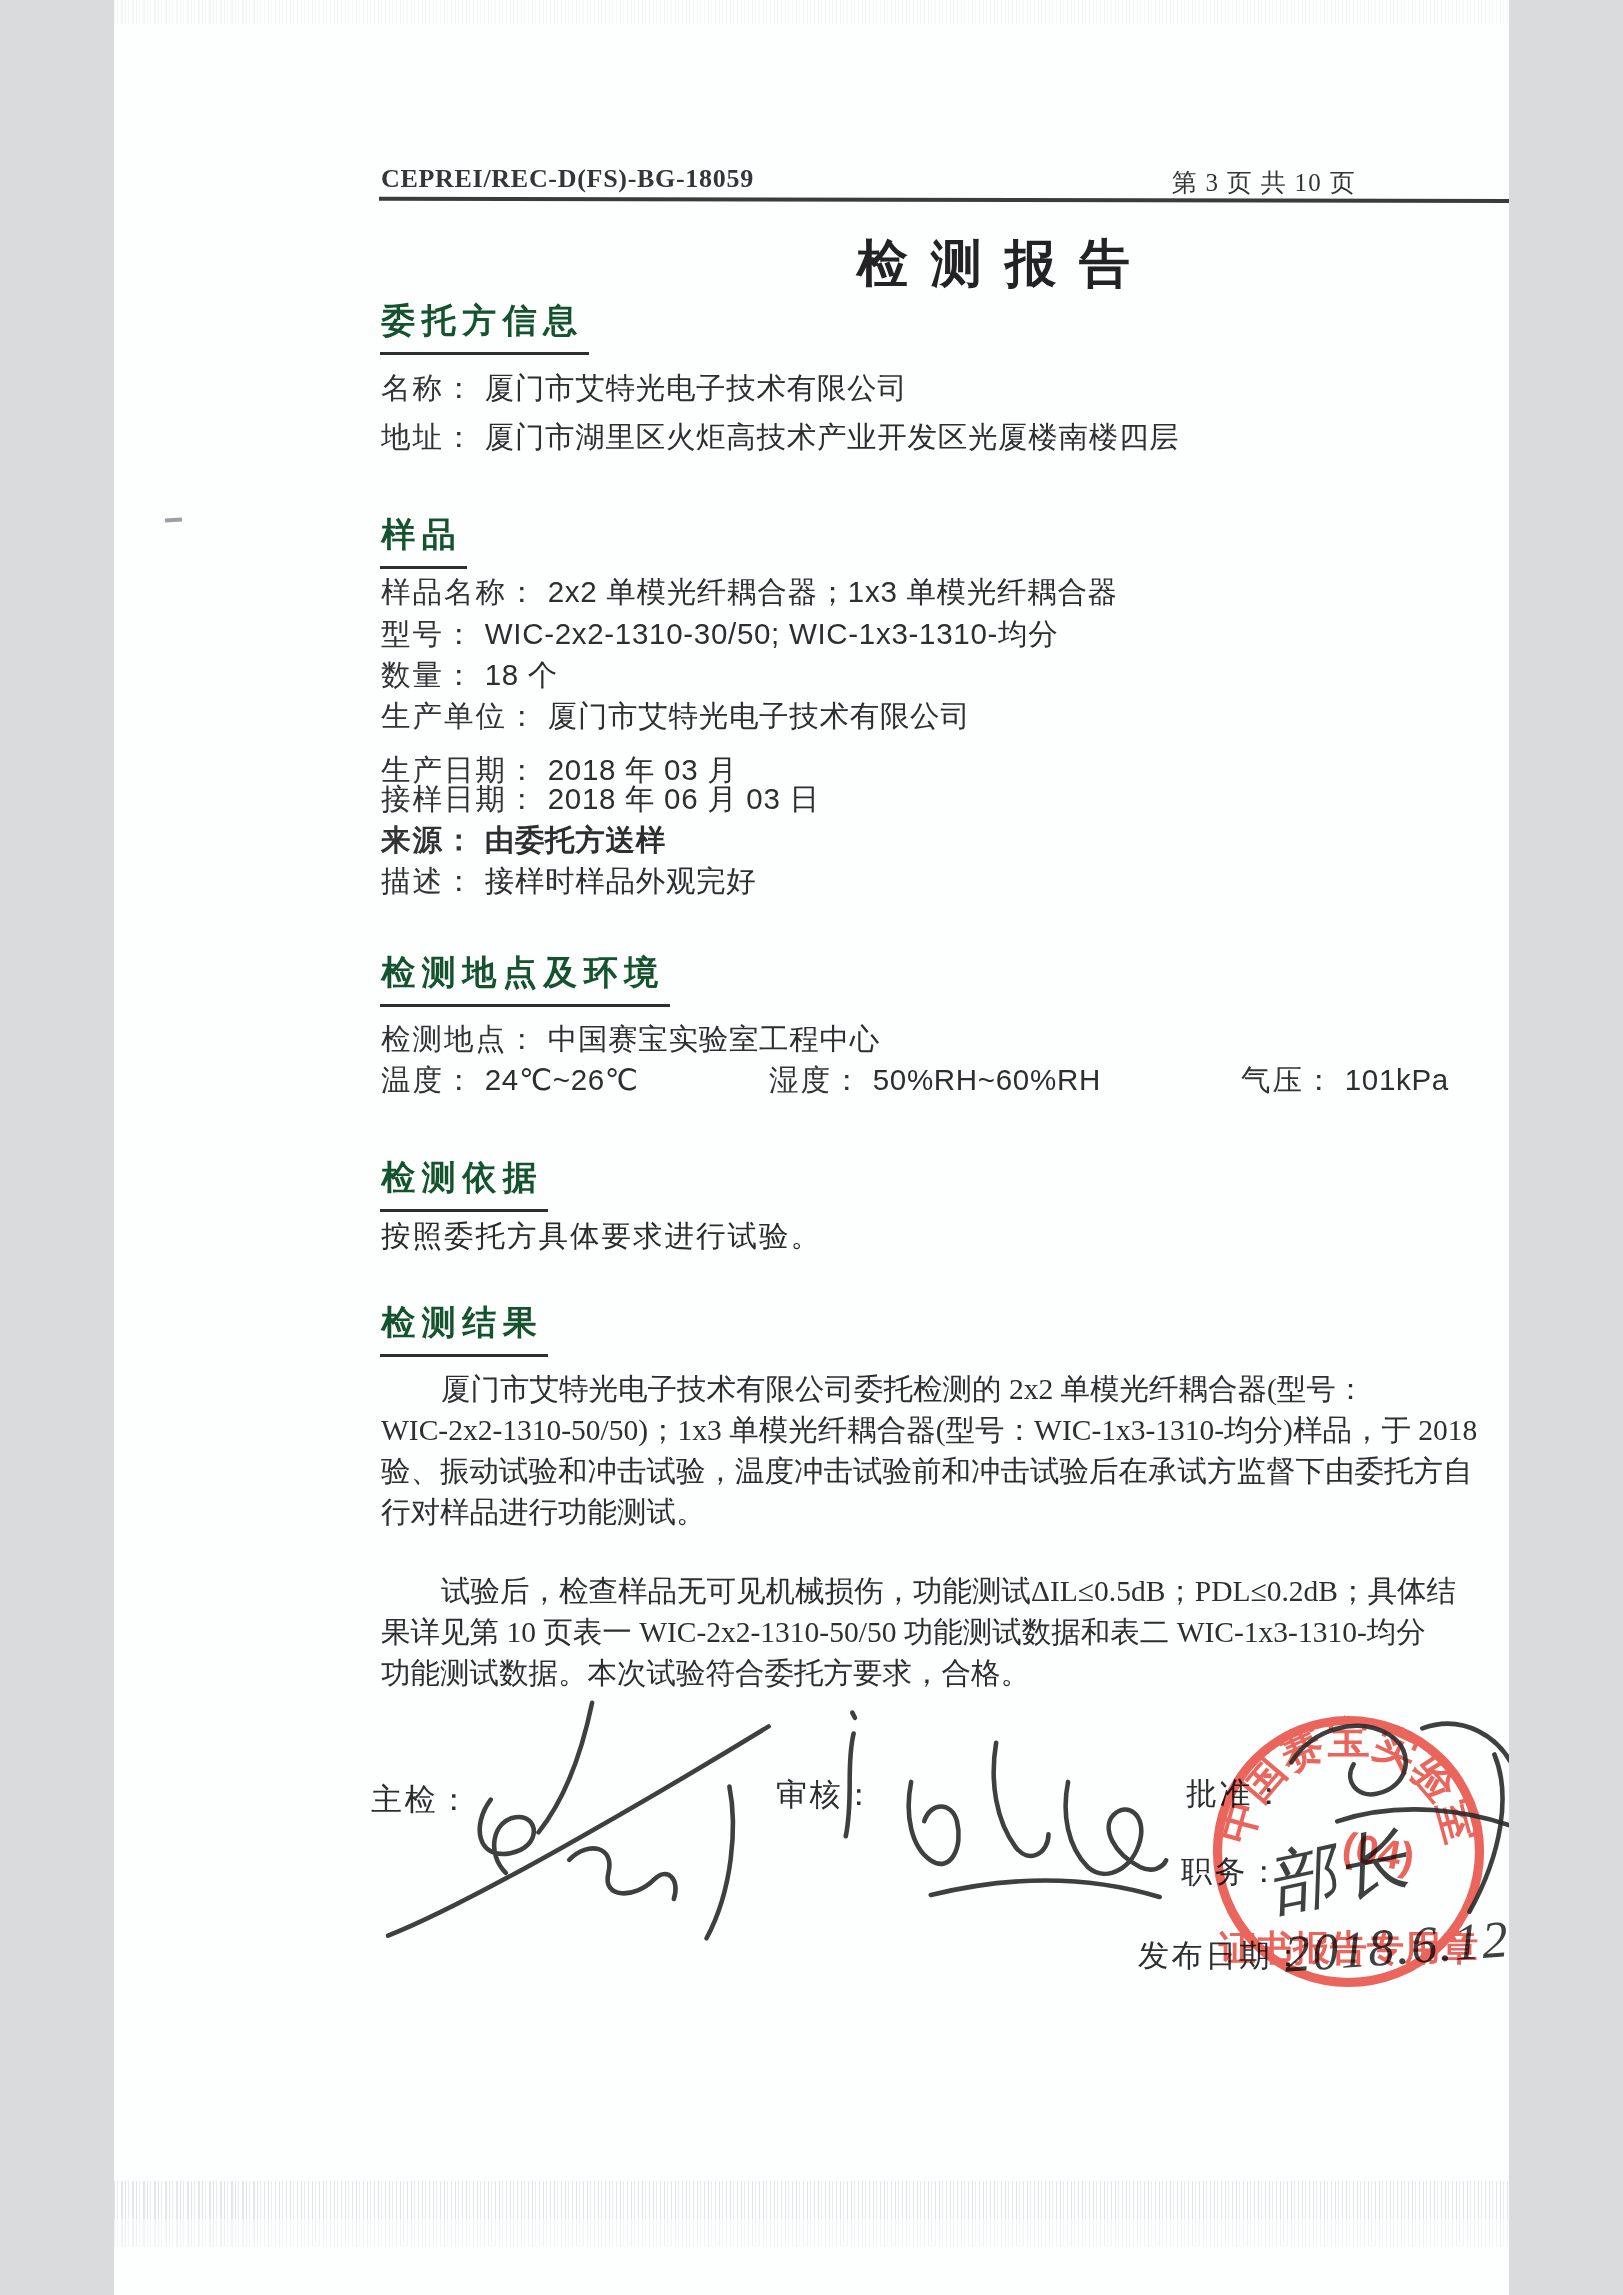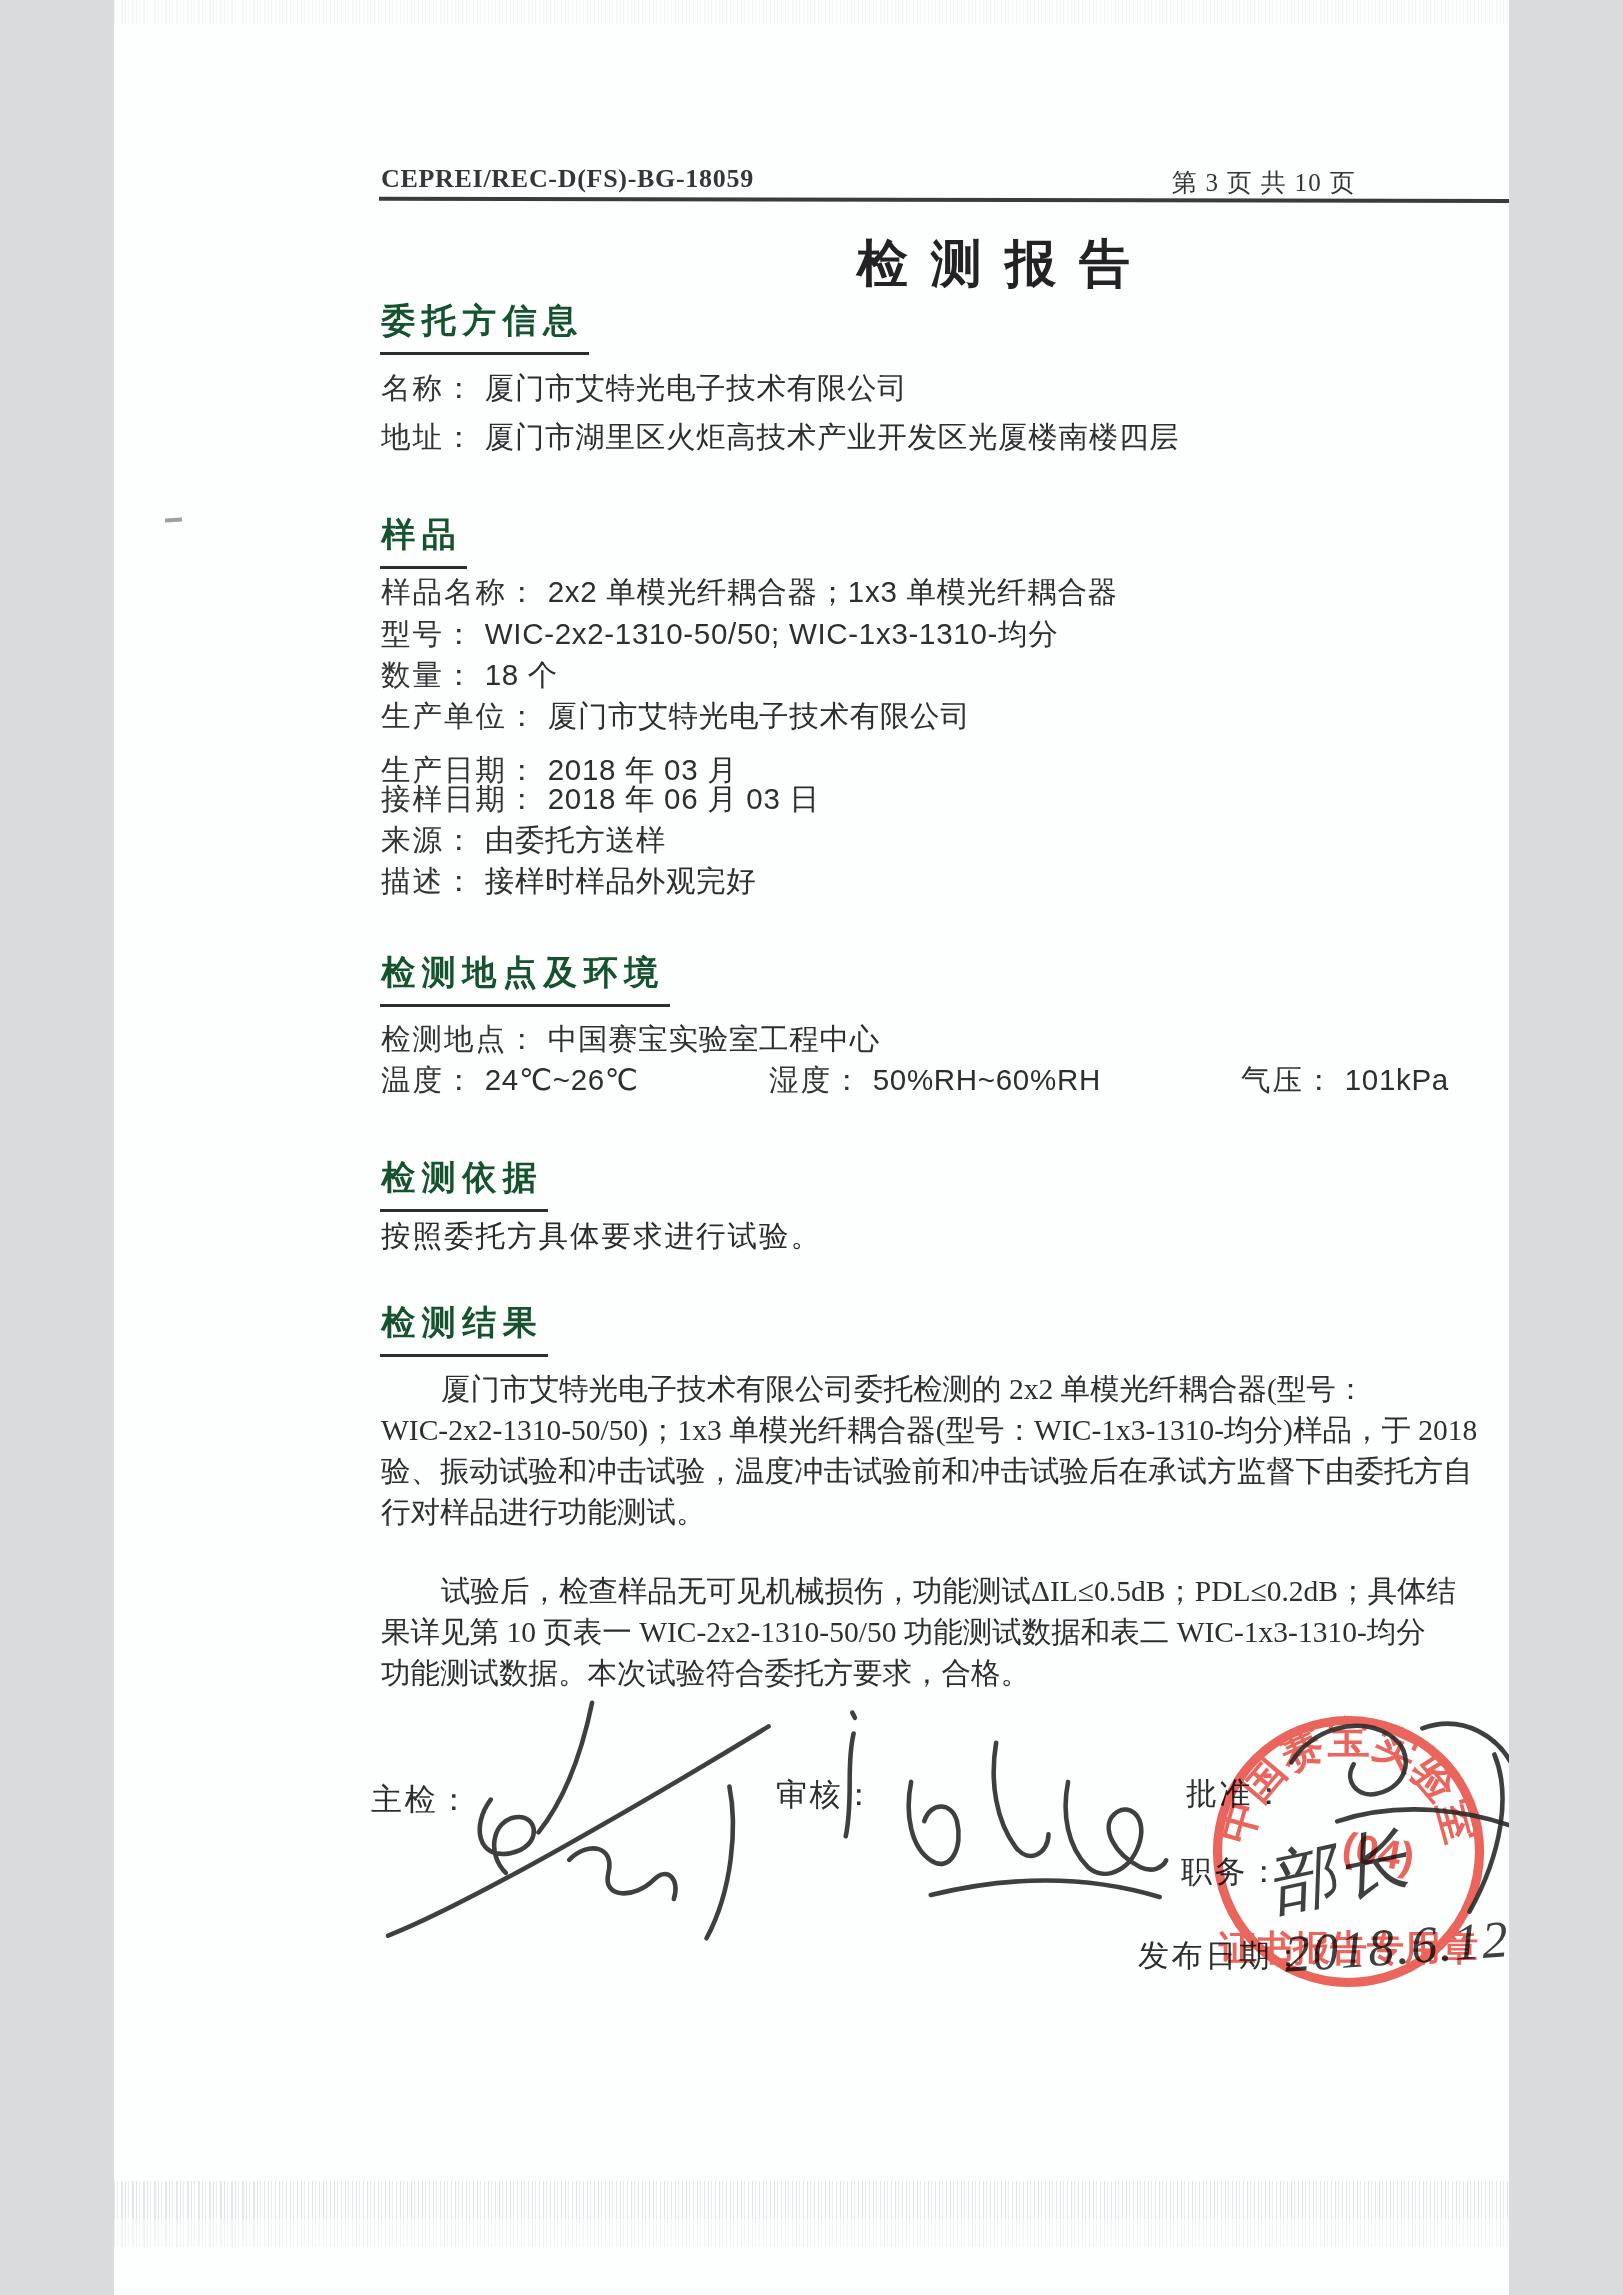--- a/index.html
+++ b/index.html
@@ -58,35 +58,35 @@
   </div>
   <div class="field-row" style="top:418px;">
     <span class="field-label">地址：</span><span class="field-value">厦门市湖里区火炬高技术产业开发区光厦楼南楼四层</span>
   </div>
 
   <div class="section-heading" style="left:266px; top:512px;">样品</div>
   <div class="field-row" style="top:573px;">
     <span class="field-label">样品名称：</span><span class="field-value">2x2 单模光纤耦合器；1x3 单模光纤耦合器</span>
   </div>
   <div class="field-row" style="top:615px;">
-    <span class="field-label">型号：</span><span class="field-value">WIC-2x2-1310-50/50; WIC-1x3-1310-均分</span>
+    <span class="field-label">型号：</span><span class="field-value">WIC-2x2-1310-30/50; WIC-1x3-1310-均分</span>
   </div>
   <div class="field-row" style="top:656px;">
     <span class="field-label">数量：</span><span class="field-value">18 个</span>
   </div>
   <div class="field-row" style="top:697px;">
     <span class="field-label">生产单位：</span><span class="field-value">厦门市艾特光电子技术有限公司</span>
   </div>
   <div class="field-row" style="top:738px;margin-top:13px;">
     <span class="field-label">生产日期：</span><span class="field-value">2018 年 03 月</span>
   </div>
   <div class="field-row" style="top:780px;">
     <span class="field-label">接样日期：</span><span class="field-value">2018 年 06 月 03 日</span>
   </div>
-  <div class="field-row" style="top:821px;">
+  <div class="field-row" style="top:821px;font-weight:bold;">
     <span class="field-label">来源：</span><span class="field-value">由委托方送样</span>
   </div>
   <div class="field-row" style="top:862px;">
     <span class="field-label">描述：</span><span class="field-value">接样时样品外观完好</span>
   </div>
 
   <div class="section-heading" style="left:266px; top:950px;">检测地点及环境</div>
   <div class="field-row" style="top:1020px;">
     <span class="field-label">检测地点：</span><span class="field-value">中国赛宝实验室工程中心</span>
   </div>

